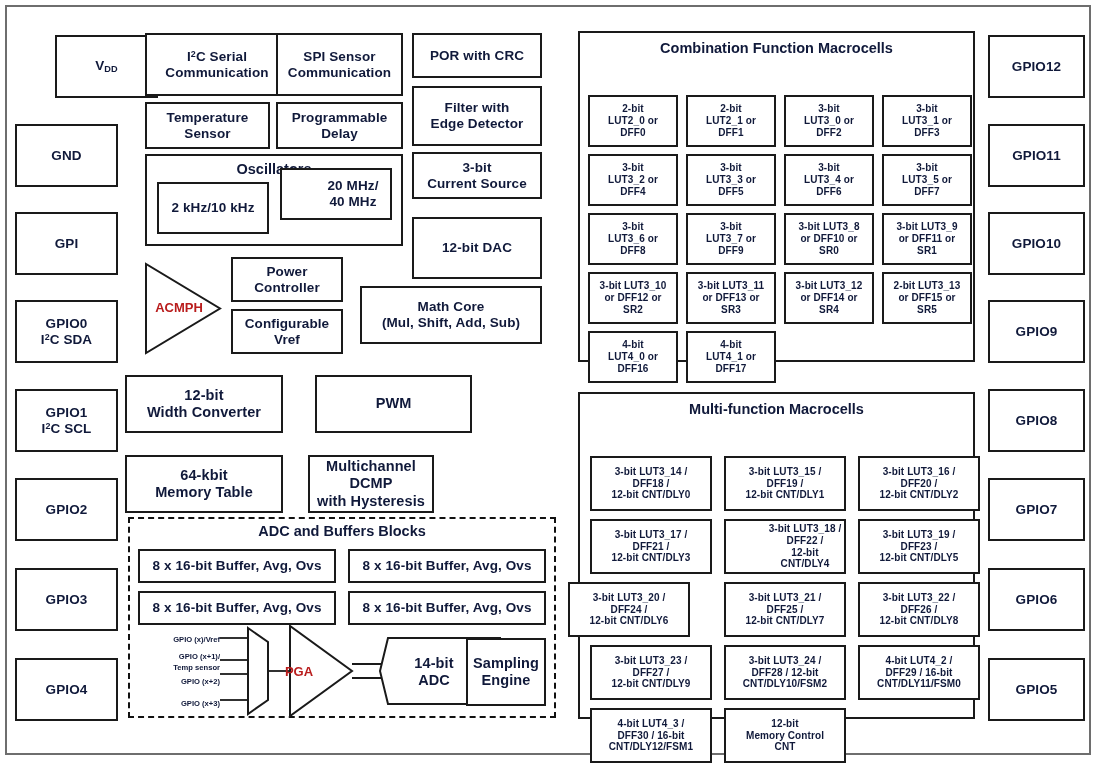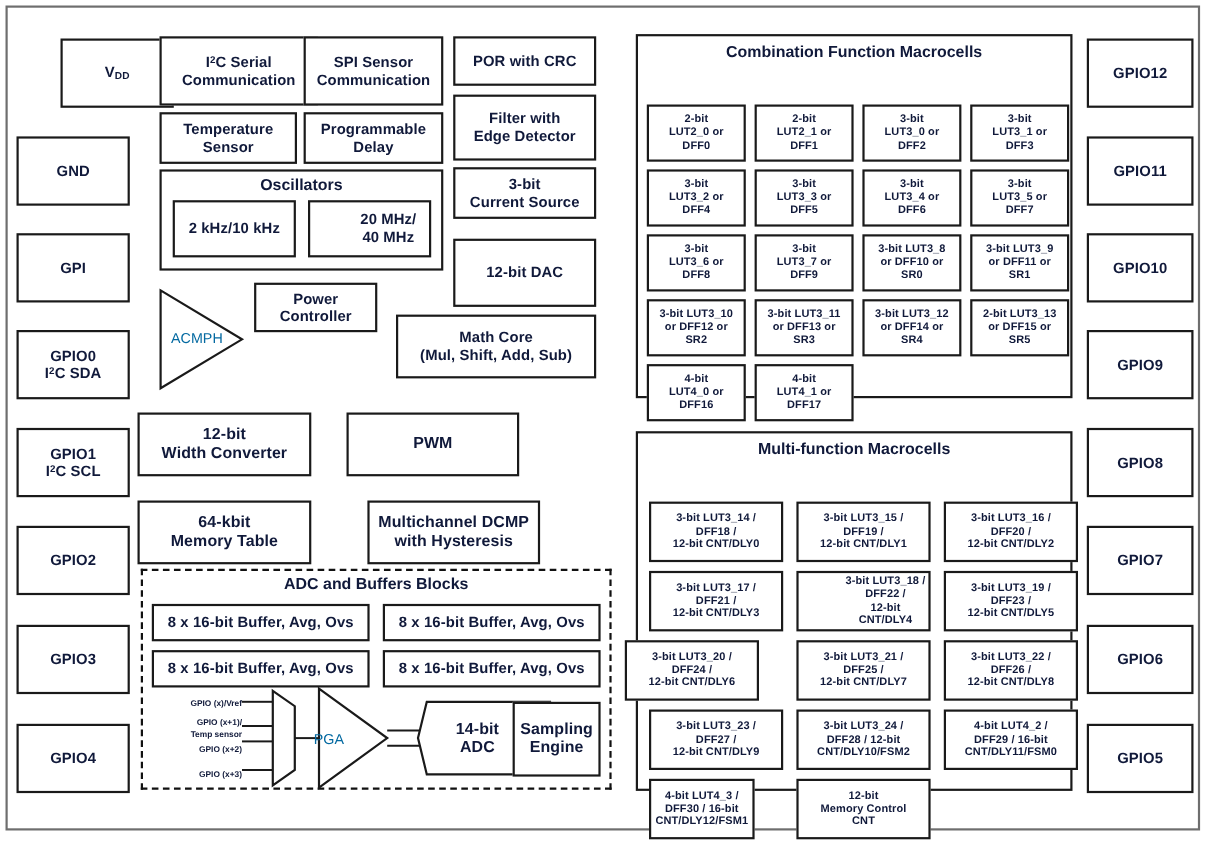--- a/index.html
+++ b/index.html
@@ -28,21 +28,21 @@
   .dashed{
     position:absolute;box-sizing:border-box;border:2px dashed #111;background:#fff;
   }
   .pin{font-size:13.5px;}
   .f13{font-size:13.5px;}
   .f14{font-size:14.5px;}
   .f10{font-size:10px;margin-top:33px;}
   sub{font-size:0.68em;vertical-align:-0.22em;font-weight:bold;}
   sup{font-size:0.66em;vertical-align:0.42em;font-weight:bold;}
   .tri-label{
-    position:absolute;color:#0369a1;font-weight:normal;font-size:13px;
+    position:absolute;color:#b91c1c;font-weight:bold;font-size:13px;
   }
   .muxlab{
     position:absolute;color:#10193a;font-weight:bold;font-size:7.6px;
     text-align:right;line-height:1.12;white-space:nowrap;
   }
   svg{position:absolute;overflow:visible;}
   .stk{stroke:#1a1a1a;stroke-width:2;fill:#fff;}
   .ln{stroke:#1a1a1a;stroke-width:1.8;}
 </style>
 </head>
@@ -127,21 +127,21 @@
     <span>Filter with</span>
     <span>Edge Detector</span>
   </div>
 
   <div class="grp" style="left:145px;top:154px;width:258px;height:92px;">
     <div class="grp-title f14" style="top:5px;">Oscillators</div>
   </div>
   <div class="bx f13" style="left:157px;top:182px;width:112px;height:52px;justify-content:center;">
     <span>2 kHz/10 kHz</span>
   </div>
-  <div class="bx f13" style="left:280px;top:182px;width:112px;height:52px;flex-direction:column;padding-left:34px;">
+  <div class="bx f13" style="left:280px;top:168px;width:112px;height:52px;flex-direction:column;padding-left:34px;">
     <span>20 MHz/</span>
     <span>40 MHz</span>
   </div>
 
   <div class="bx f13" style="left:412px;top:152px;width:130px;height:47px;flex-direction:column;">
     <span>3-bit</span>
     <span>Current Source</span>
   </div>
   <div class="bx f13" style="left:412px;top:217px;width:130px;height:62px;">
     <span>12-bit DAC</span>
@@ -149,38 +149,42 @@
 
   <svg style="left:143px;top:261px;" width="80" height="95" viewBox="0 0 80 95">
     <polygon class="stk" points="3,3 3,92 77,47.5"></polygon>
   </svg>
   <div class="tri-label" style="left:148px;top:300px;width:62px;text-align:center;">ACMPH</div>
 
   <div class="bx f13" style="left:231px;top:257px;width:112px;height:45px;flex-direction:column;">
     <span>Power</span>
     <span>Controller</span>
   </div>
+  <div class="bx f13" style="left:231px;top:309px;width:112px;height:45px;flex-direction:column;">
+    <span>Configurable</span>
+    <span>Vref</span>
+  </div>
 
   <div class="bx f13" style="left:360px;top:286px;width:182px;height:58px;flex-direction:column;">
     <span>Math Core</span>
     <span>(Mul, Shift, Add, Sub)</span>
   </div>
 
   <div class="bx f14" style="left:125px;top:375px;width:158px;height:58px;flex-direction:column;">
     <span>12-bit</span>
     <span>Width Converter</span>
   </div>
   <div class="bx f14" style="left:315px;top:375px;width:157px;height:58px;">
     <span>PWM</span>
   </div>
   <div class="bx f14" style="left:125px;top:455px;width:158px;height:58px;flex-direction:column;">
     <span>64-kbit</span>
     <span>Memory Table</span>
   </div>
-  <div class="bx f14" style="left:334px;top:455px;width:157px;height:58px;flex-direction:column;">
+  <div class="bx f14" style="left:308px;top:455px;width:126px;height:58px;flex-direction:column;">
     <span>Multichannel DCMP</span>
     <span>with Hysteresis</span>
   </div>
 
   <div class="dashed" style="left:128px;top:517px;width:428px;height:201px;">
     <div class="grp-title f14" style="top:4px;">ADC and Buffers Blocks</div>
   </div>
   <div class="bx f13" style="left:138px;top:549px;width:198px;height:34px;">
     <span>8 x 16-bit Buffer, Avg, Ovs</span>
   </div>
@@ -375,21 +379,21 @@
       <div class="bx f10" style="left: 724px; top: 612px; width: 122px; height: 55px; flex-direction: column;">
         <span>3-bit LUT3_24 /</span>
         <span>DFF28 / 12-bit</span>
         <span>CNT/DLY10/FSM2</span>
       </div>
       <div class="bx f10" style="left: 858px; top: 612px; width: 122px; height: 55px; flex-direction: column; text-align: right;">
         <span>4-bit LUT4_2 /</span>
         <span>DFF29 / 16-bit</span>
         <span>CNT/DLY11/FSM0</span>
       </div>
-      <div class="bx f10" style="left: 590px; top: 675px; width: 96px; height: 55px; flex-direction: column;">
+      <div class="bx f10" style="left: 590px; top: 675px; width: 122px; height: 55px; flex-direction: column;">
         <span>4-bit LUT4_3 /</span>
         <span>DFF30 / 16-bit</span>
         <span>CNT/DLY12/FSM1</span>
       </div>
       <div class="bx f10" style="left: 724px; top: 675px; width: 122px; height: 55px; flex-direction: column;">
         <span>12-bit</span>
         <span>Memory Control</span>
         <span>CNT</span>
       </div>
     </div>

